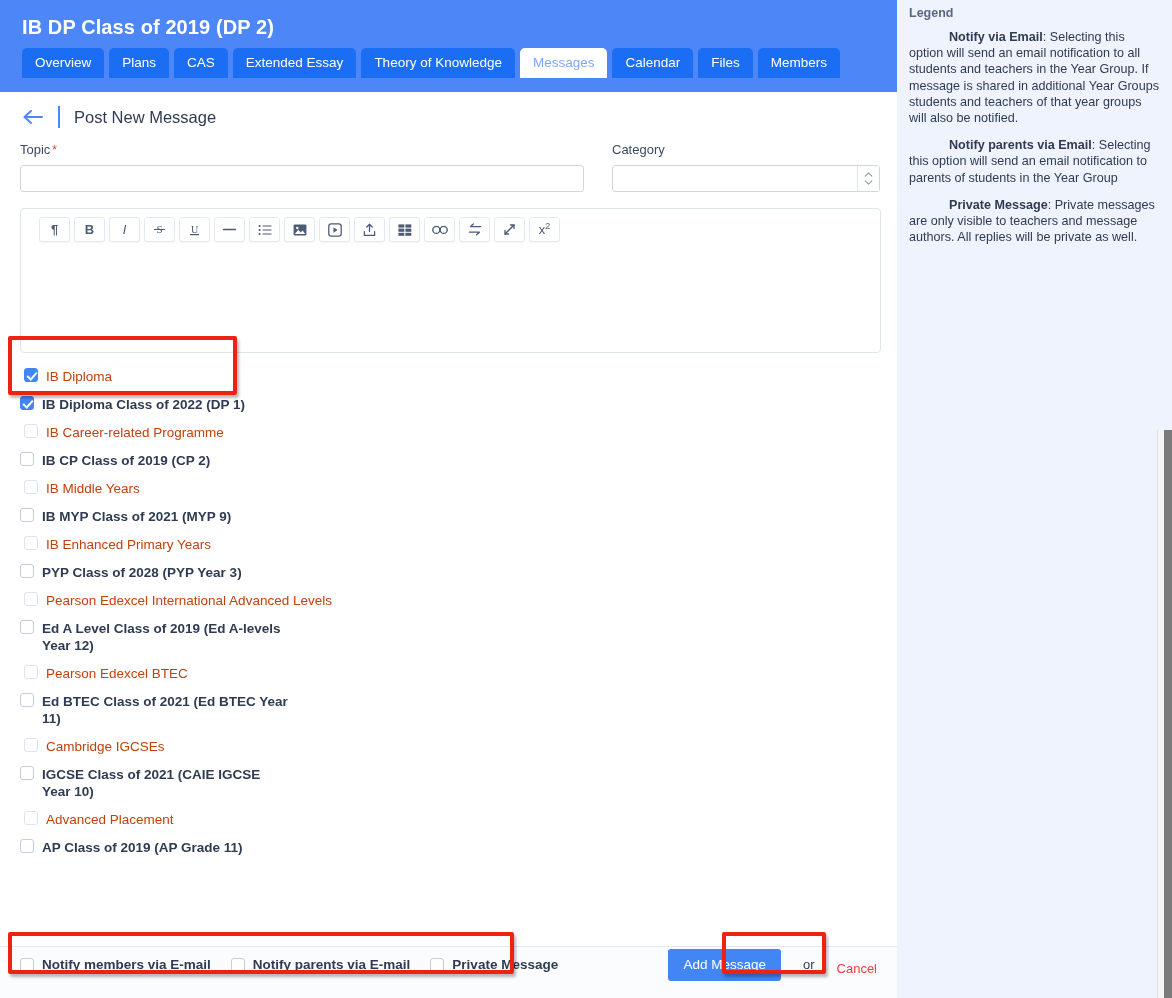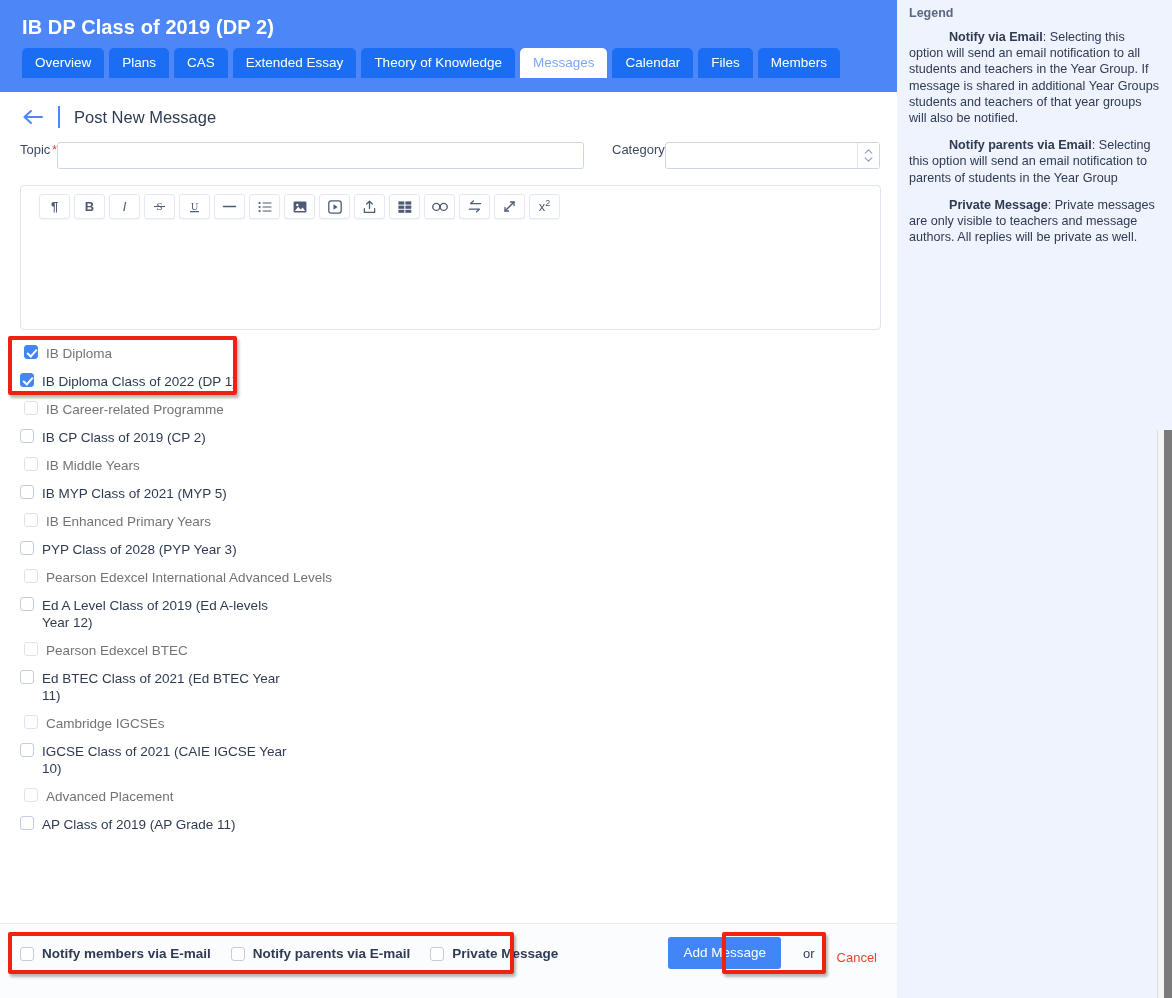--- a/index.html
+++ b/index.html
@@ -88,21 +88,21 @@
     color: #2f3b52;
     line-height: 22px;
   }
 
   
   .form-row {
     display: flex;
     gap: 28px;
     padding: 6px 16px 0 20px;
   }
-  .field { display: flex; }
+  .field { display: flex; flex-direction: column; }
   .field.topic { width: 564px; }
   .field.category { width: 268px; }
   .field-label {
     font-size: 13px;
     color: #3c4a63;
     margin-bottom: 7px;
     line-height: 16px;
   }
   .req { color: #e8402a; font-size: 12px; margin-left: 2px; }
   .text-input {
@@ -163,24 +163,24 @@
   .groups { padding: 14px 16px 0 20px; }
   .grp { margin-bottom: 8px; }
   .grp-head, .grp-item {
     display: flex;
     align-items: flex-start;
     gap: 8px;
     line-height: 17px;
     cursor: pointer;
   }
   .grp-head { margin-bottom: 10px; padding-left: 4px; }
-  .grp-item { margin-bottom: 10px; padding-left: 0px; }
+  .grp-item { margin-bottom: 10px; padding-left: 0px; font-weight: bold; }
   .grp-head .lbl {
     font-size: 13.5px;
-    color: #737373;
+    color: #c2410c;
     padding-top: 1px;
   }
   .grp-item .lbl {
     font-size: 13.5px;
     color: #2f3b52;
     padding-top: 1px;
     max-width: 250px;
   }
   .cb {
     width: 14px; height: 14px;
@@ -233,21 +233,21 @@
     border-radius: 2px;
     pointer-events: none;
     box-shadow: 2px 3px 3px rgba(0,0,0,.28);
   }
 
   
   .footer {
     position: absolute;
     left: 0; bottom: 0;
     width: 897px;
-    height: 75px;
+    height: 52px;
     background: #fbfcfe;
     border-top: 1px solid #e4eaf4;
     display: flex;
     align-items: center;
     padding: 0 20px 16px 20px;
   }
   .notify-wrap { display: flex; align-items: center; gap: 20px; }
   .notify-item { display: flex; align-items: center; gap: 8px; cursor: pointer; }
   .notify-item .lbl {
     font-size: 13.5px;
@@ -485,21 +485,21 @@
               <span class="lbl">IB CP Class of 2019 (CP 2)</span>
             </div>
           </div>
           <div class="grp">
             <div class="grp-head">
               <span class="cb light"></span>
               <span class="lbl">IB Middle Years</span>
             </div>
             <div class="grp-item">
               <span class="cb"></span>
-              <span class="lbl">IB MYP Class of 2021 (MYP 5)</span>
+              <span class="lbl">IB MYP Class of 2021 (MYP 9)</span>
             </div>
           </div>
           <div class="grp">
             <div class="grp-head">
               <span class="cb light"></span>
               <span class="lbl">IB Enhanced Primary Years</span>
             </div>
             <div class="grp-item">
               <span class="cb"></span>
               <span class="lbl">PYP Class of 2028 (PYP Year 3)</span>

